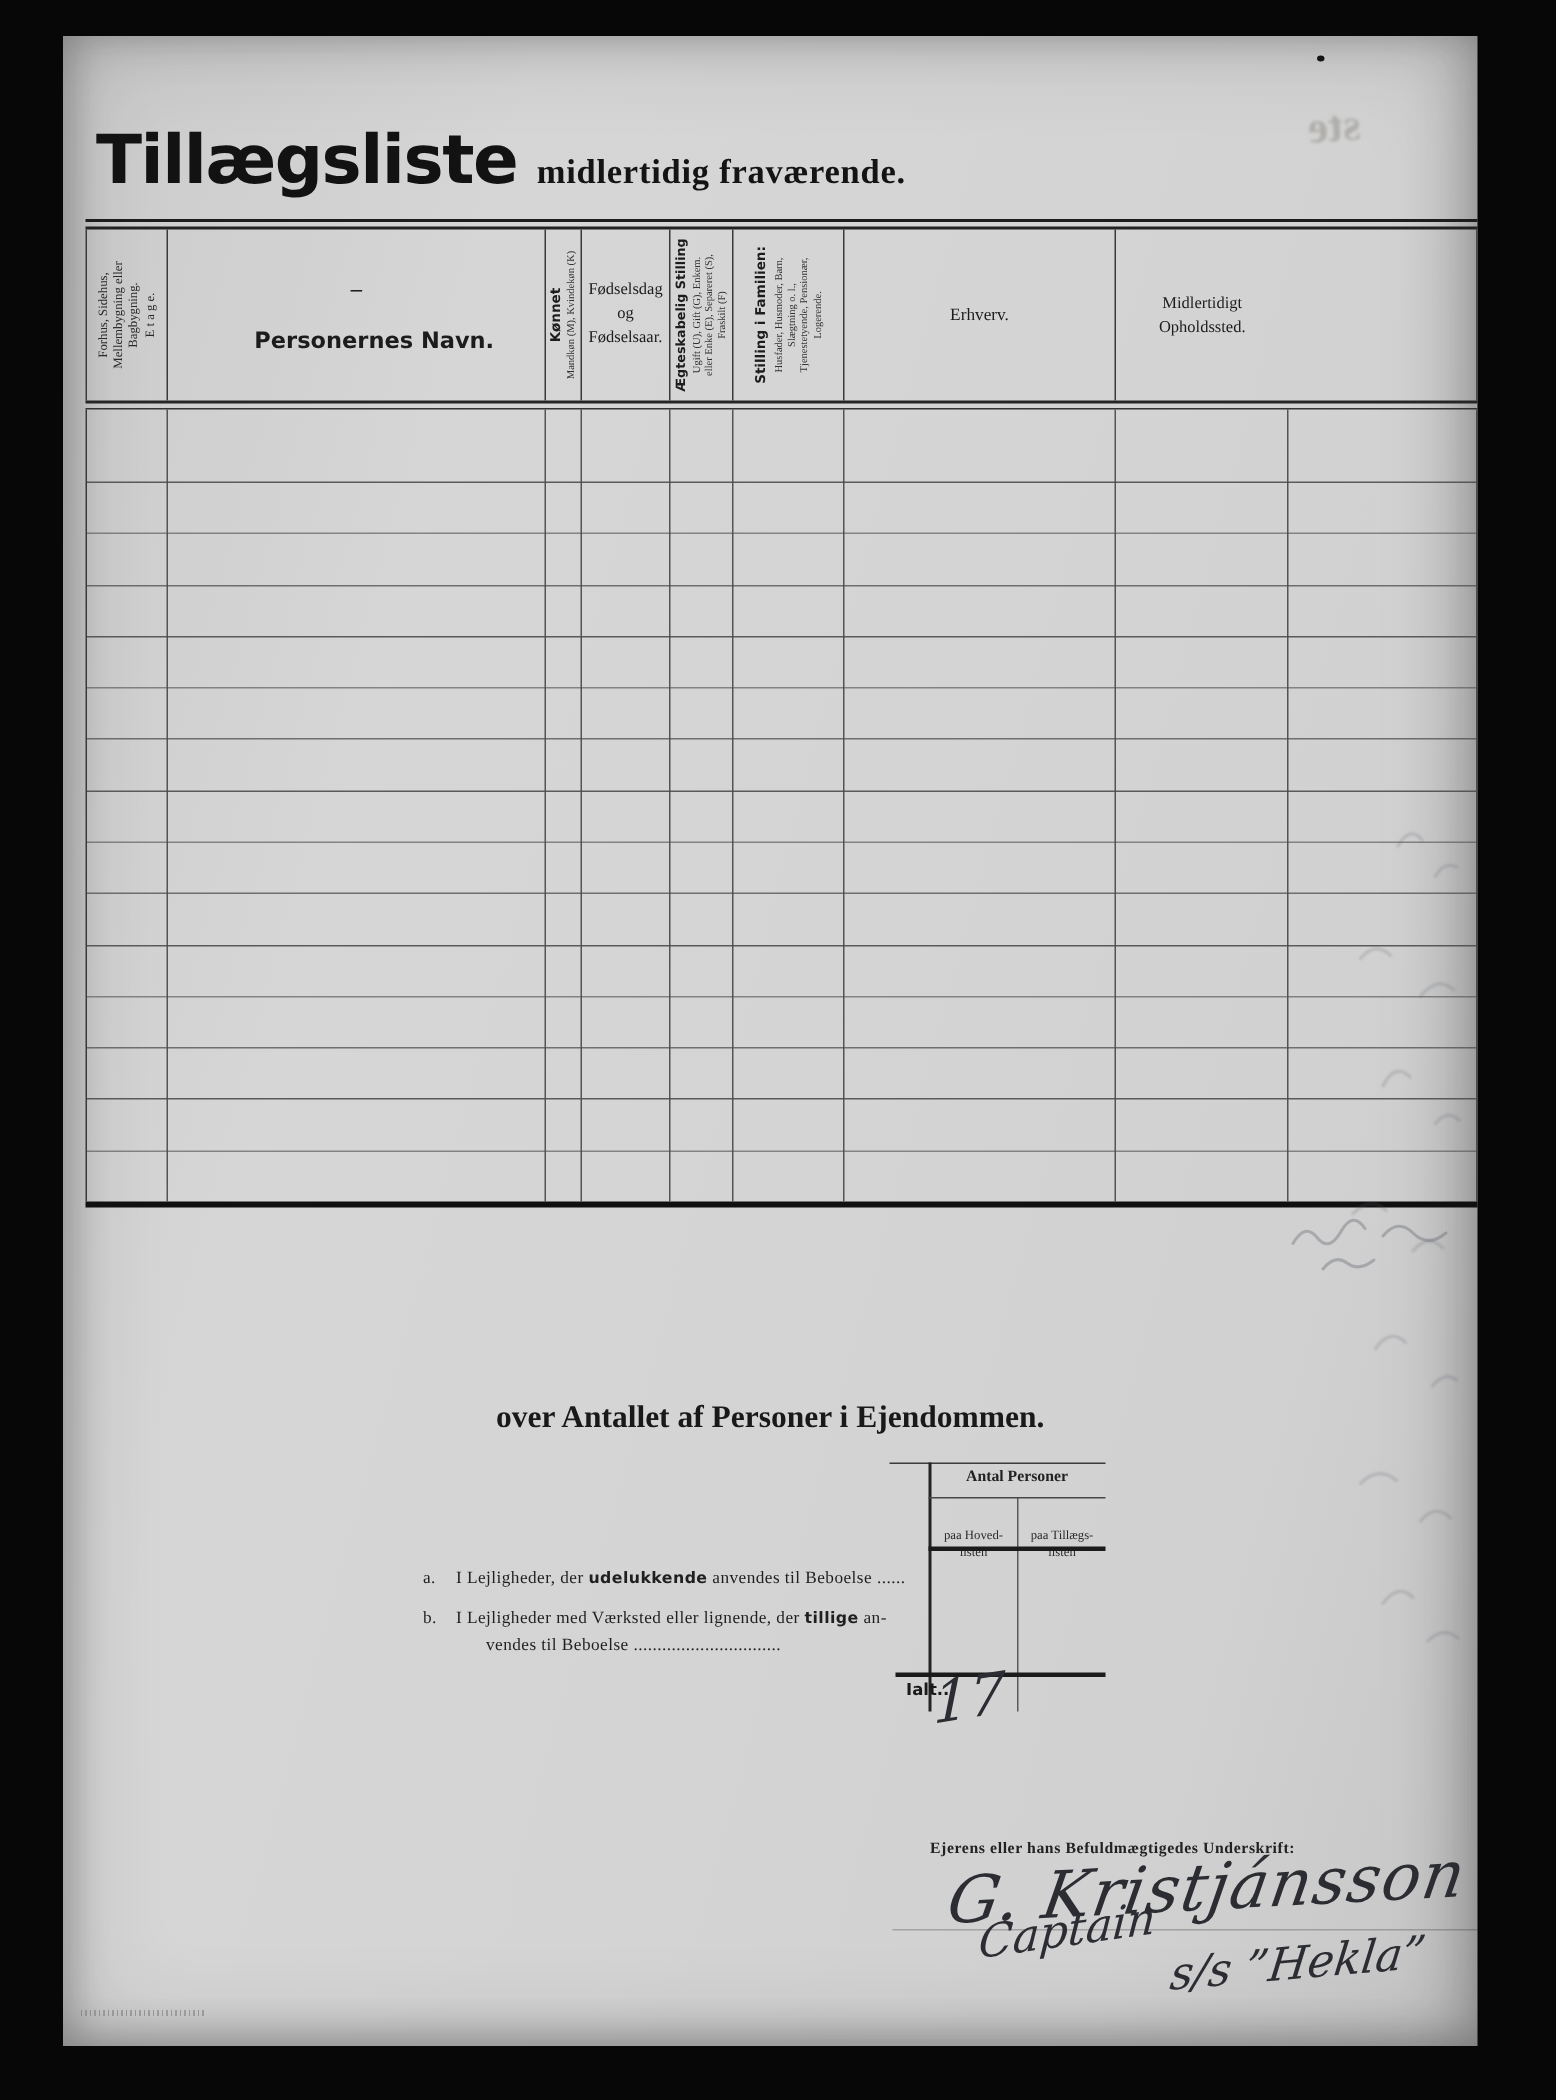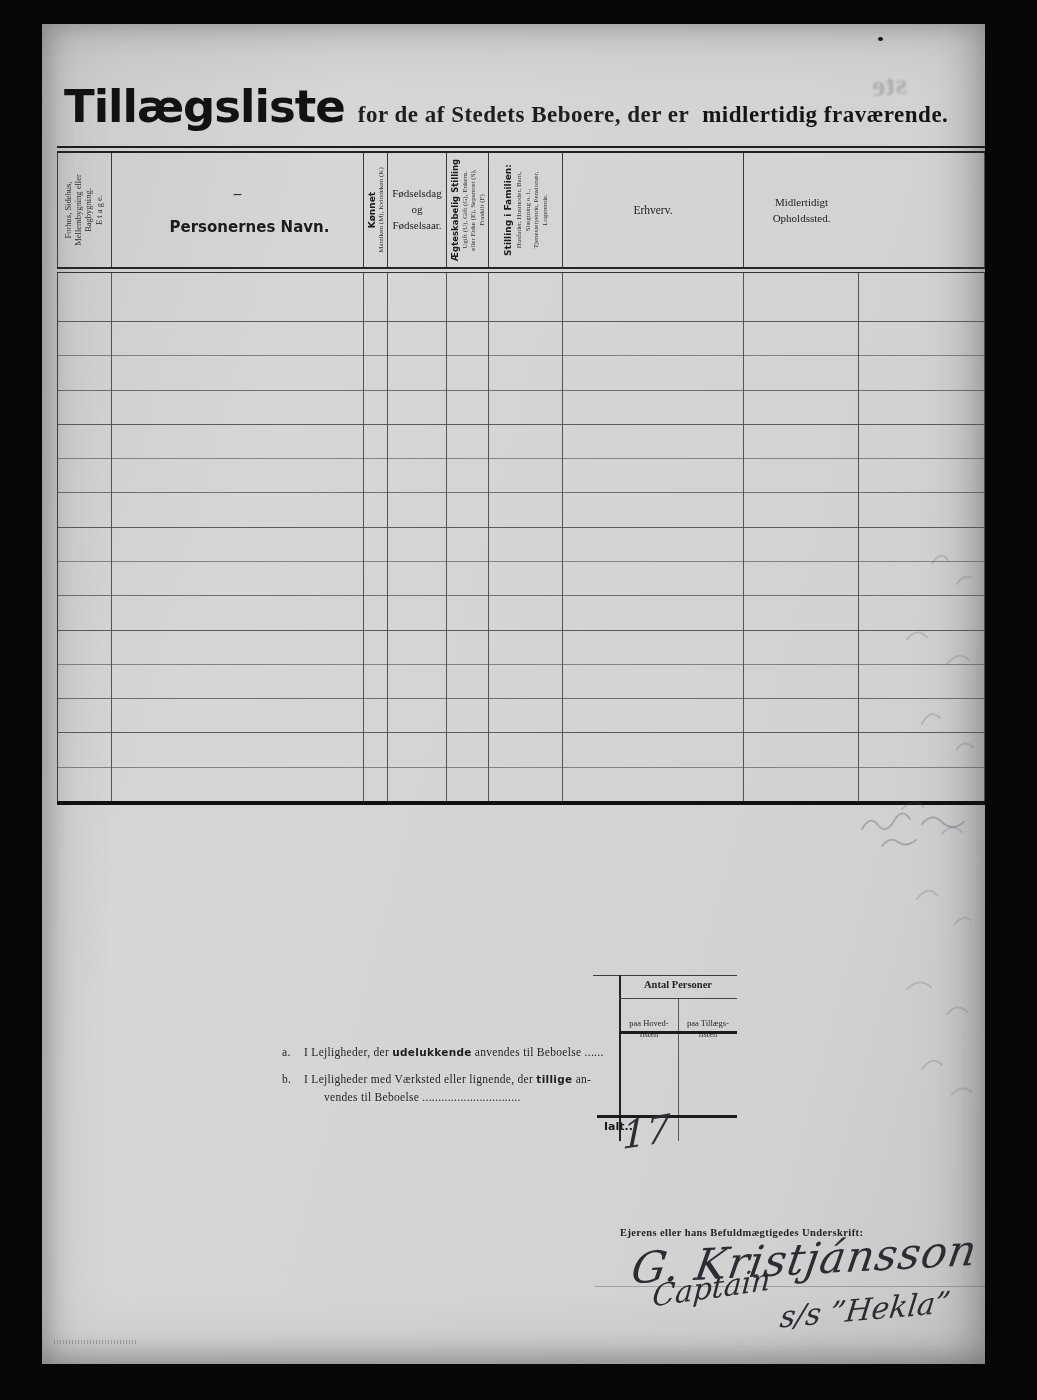--- a/index.html
+++ b/index.html
@@ -84,21 +84,20 @@
   #margin-marks { left:795px; top:520px; pointer-events:none; filter:blur(.6px); }
   #undertable-marks { left:810px; top:770px; pointer-events:none; filter:blur(.5px); }
 </style>
 </head>
 <body>
 
 <div id="paper">
 
   <div class="abs" id="title-row">
     <span id="title-main">Tillægsliste</span>
-    <span id="title-rest">for de af Stedets Beboere, der er</span>
     <span id="title-emph">midlertidig fraværende.</span>
   </div>
 
   <div class="abs" id="bleed-ste">ste</div>
   <div class="abs" id="ink-dot"></div>
 
   <div class="abs" id="census-table">
     <div class="dbl-rule"></div>
     <div id="header-row">
 
@@ -180,20 +179,21 @@
         <div class="rline" style="top: 322px; opacity: 0.75;"></div>
         <div class="rline" style="top: 357px; opacity: 0.9;"></div>
         <div class="rline" style="top: 391px; opacity: 0.6;"></div>
         <div class="rline" style="top: 425px; opacity: 0.75;"></div>
         <div class="rline" style="top: 459px; opacity: 0.9;"></div>
         <div class="rline" style="top: 494px; opacity: 0.6;"></div>
       </div>
     <div id="tbottom"></div>
   </div>
 
+  <div class="abs" id="summary-sub">over Antallet af Personer i Ejendommen.</div>
 
   <div class="abs" id="mini-table">
     <div class="abs" id="mini-top"></div>
     <div class="abs" id="mini-left"></div>
     <div class="abs" id="mini-div"></div>
     <div class="abs" id="mini-header">Antal Personer</div>
     <div class="abs" id="mini-hline"></div>
     <div class="abs mini-sub pre" id="mini-sub1">paa Hoved-
 listen</div>
     <div class="abs mini-sub pre" id="mini-sub2">paa Tillægs-

